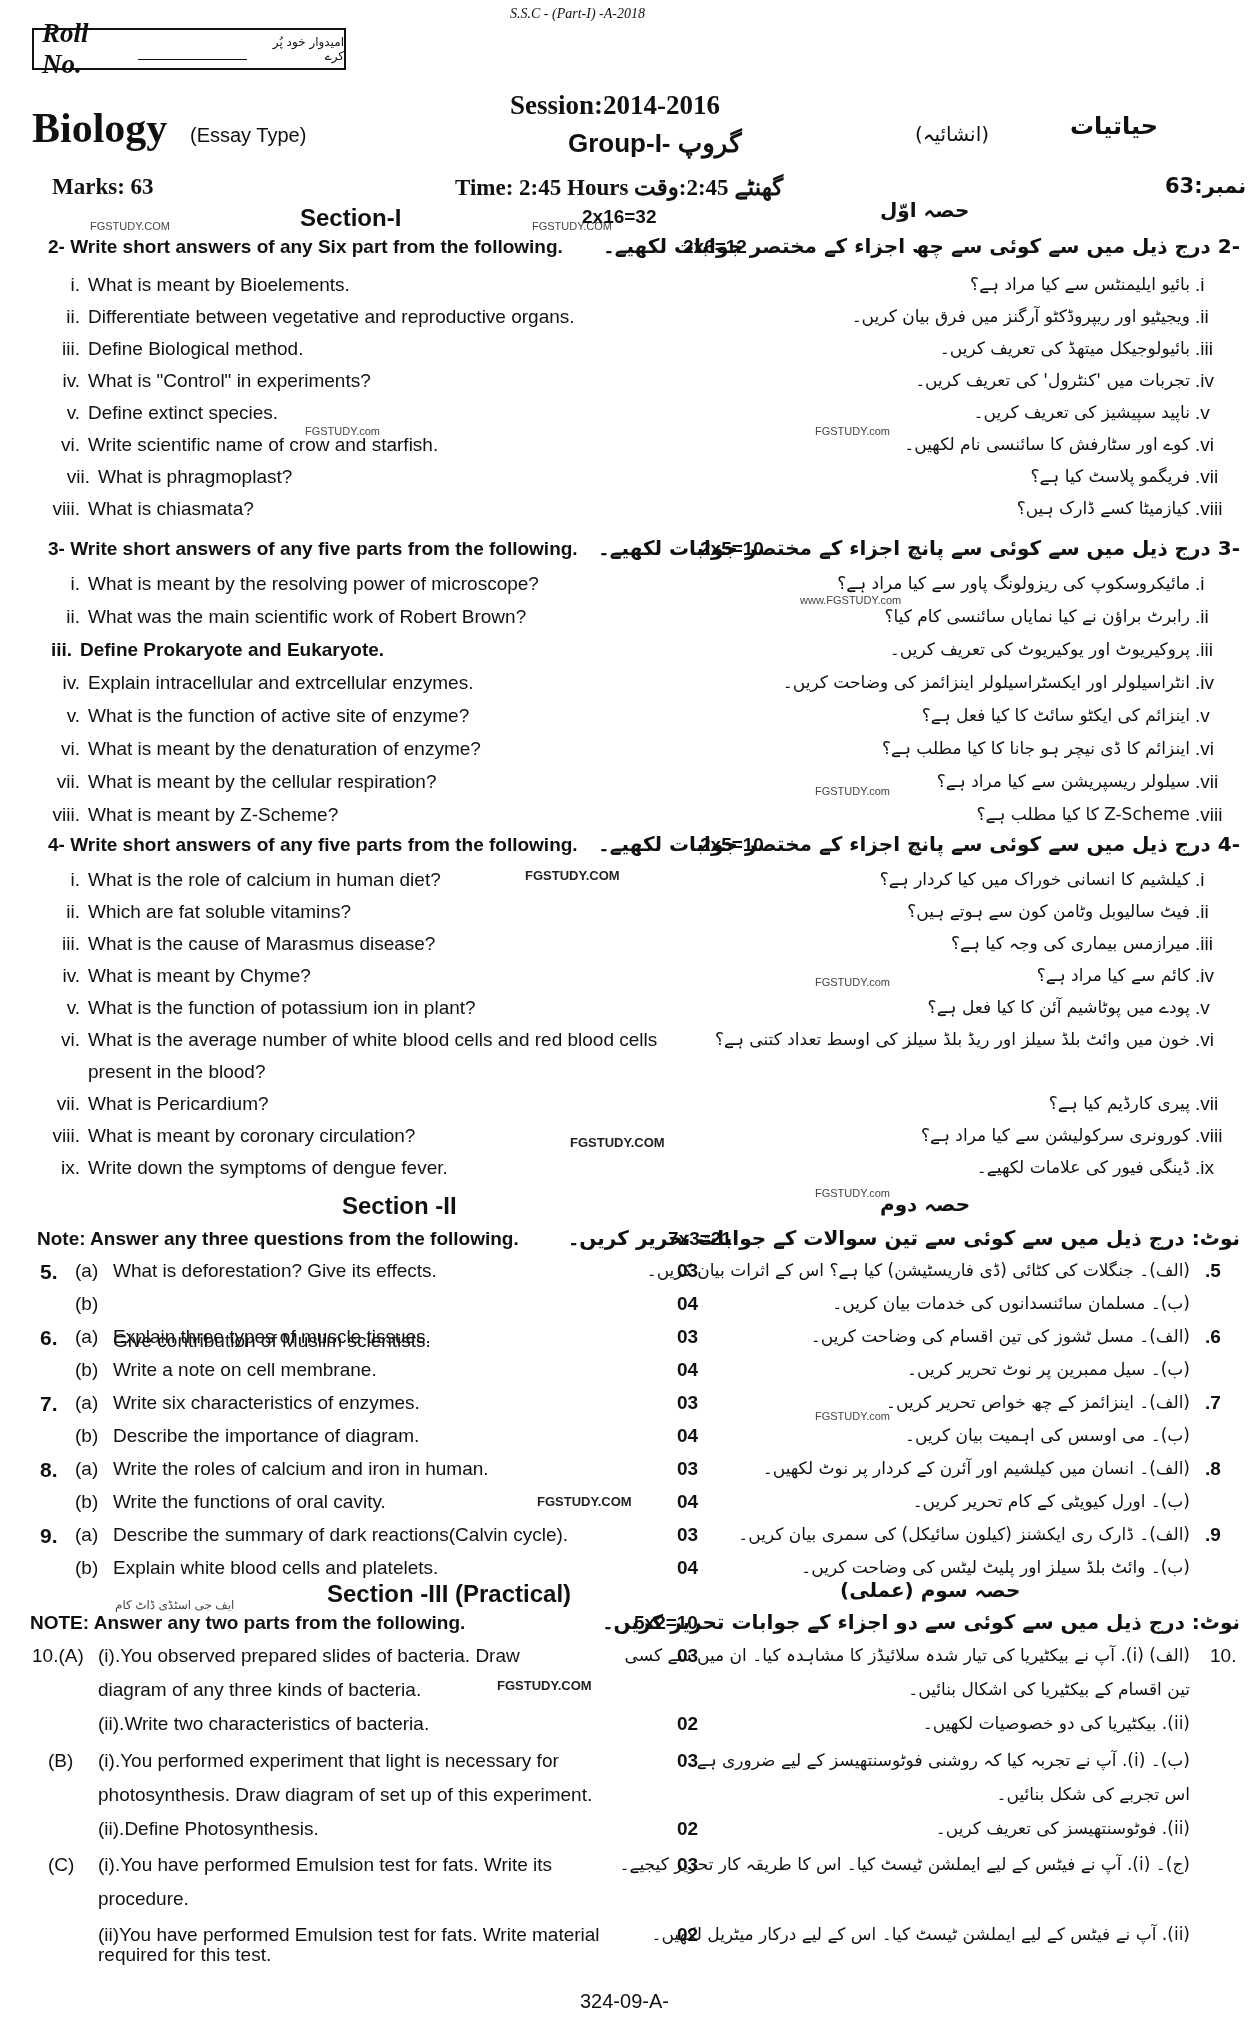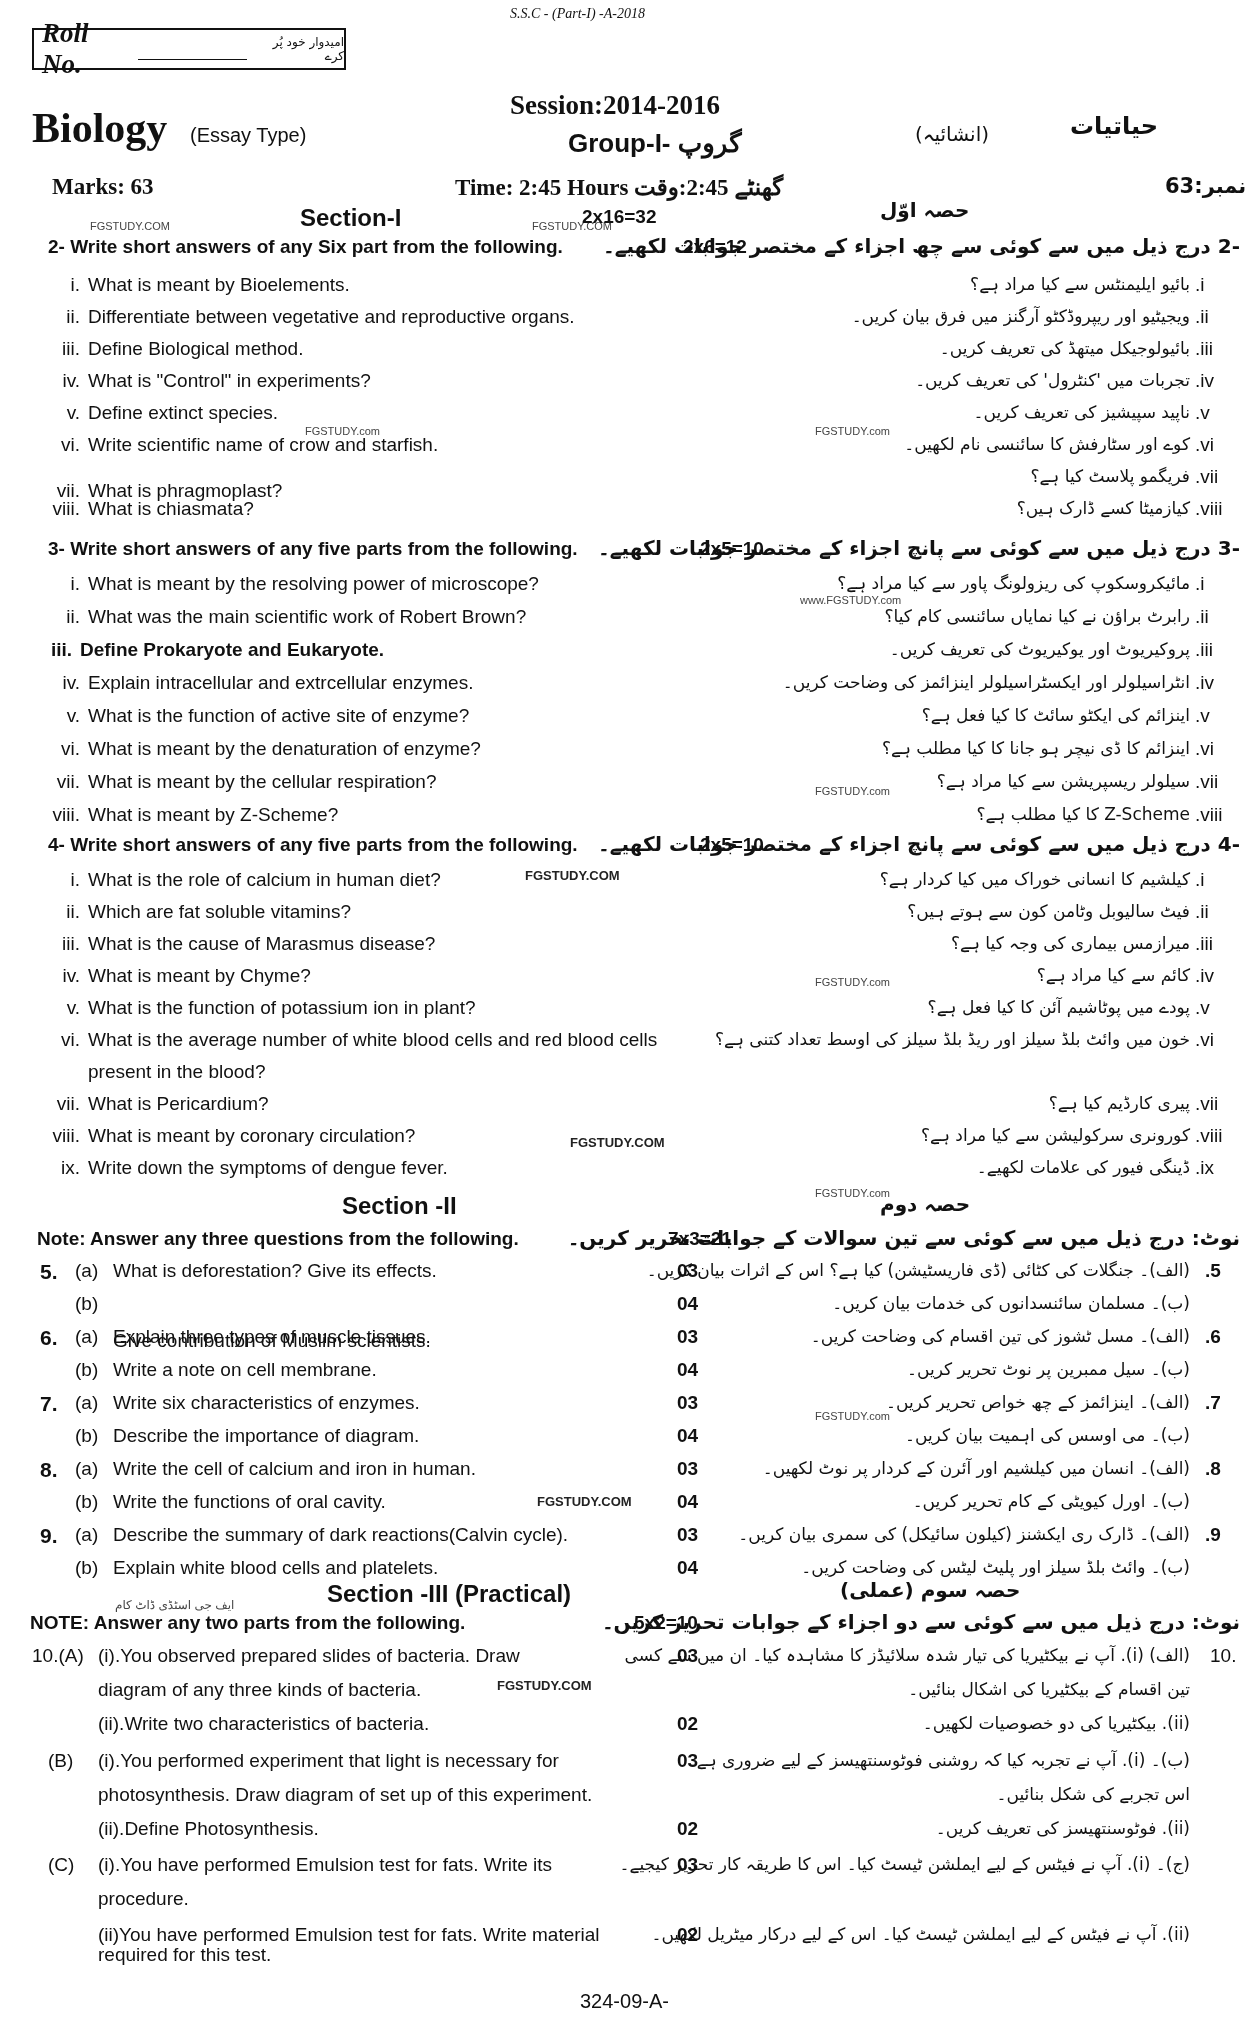--- a/index.html
+++ b/index.html
@@ -83,21 +83,21 @@
     <div class="abs item" style="top:338px;left:1195px;">.iii</div>
     <div class="abs item" style="top:370px;left:30px;"><span class="num" style="width:50px;margin-right:8px;">iv.</span><span>What is "Control" in experiments?</span></div>
     <div class="abs urdu urdu-line" style="top:370px;left:740px;width:450px;">تجربات میں 'کنٹرول' کی تعریف کریں۔</div>
     <div class="abs item" style="top:370px;left:1195px;">.iv</div>
     <div class="abs item" style="top:402px;left:30px;"><span class="num" style="width:50px;margin-right:8px;">v.</span><span>Define extinct species.</span></div>
     <div class="abs urdu urdu-line" style="top:402px;left:740px;width:450px;">ناپید سپیشیز کی تعریف کریں۔</div>
     <div class="abs item" style="top:402px;left:1195px;">.v</div>
     <div class="abs item" style="top:434px;left:30px;"><span class="num" style="width:50px;margin-right:8px;">vi.</span><span>Write scientific name of crow and starfish.</span></div>
     <div class="abs urdu urdu-line" style="top:434px;left:740px;width:450px;">کوے اور سٹارفش کا سائنسی نام لکھیں۔</div>
     <div class="abs item" style="top:434px;left:1195px;">.vi</div>
-    <div class="abs item" style="top:466px;left:30px;margin-top:14px;"><span class="num" style="width:50px;margin-right:8px;">vii.</span><span>What is phragmoplast?</span></div>
+    <div class="abs item" style="top:466px;left:40px;"><span class="num" style="width:50px;margin-right:8px;">vii.</span><span>What is phragmoplast?</span></div>
     <div class="abs urdu urdu-line" style="top:466px;left:740px;width:450px;">فریگمو پلاسٹ کیا ہے؟</div>
     <div class="abs item" style="top:466px;left:1195px;">.vii</div>
     <div class="abs item" style="top:498px;left:30px;"><span class="num" style="width:50px;margin-right:8px;">viii.</span><span>What is chiasmata?</span></div>
     <div class="abs urdu urdu-line" style="top:498px;left:740px;width:450px;">کیازمیٹا کسے ڈارک ہیں؟</div>
     <div class="abs item" style="top:498px;left:1195px;">.viii</div>
     <div class="abs q-head" style="top:538px;left:48px;">3- Write short answers of any five parts from the following.</div>
     <div class="abs q-marks" style="top:538px;left:700px;">2x5=10</div>
     <div class="abs urdu urdu-head" style="top:536px;left:785px;width:455px;">-3 درج ذیل میں سے کوئی سے پانچ اجزاء کے مختصر جوابات لکھیے۔</div>
     <div class="abs item" style="top:573px;left:30px;"><span class="num" style="width:50px;margin-right:8px;">i.</span><span>What is meant by the resolving power of microscope?</span></div>
     <div class="abs urdu urdu-line" style="top:573px;left:740px;width:450px;">مائیکروسکوپ کی ریزولونگ پاور سے کیا مراد ہے؟</div>
@@ -194,21 +194,21 @@
     <div class="abs urdu urdu-line" style="top:1392px;left:740px;width:450px;">(الف)۔ اینزائمز کے چھ خواص تحریر کریں۔</div>
     <div class="abs item" style="top:1392px;left:1205px;font-weight:bold;">.7</div>
     <div class="abs item" style="top:1425px;left:40px;font-weight:bold;font-size:21px;"></div>
     <div class="abs item" style="top:1425px;left:75px;">(b)</div>
     <div class="abs item" style="top:1425px;left:113px;">Describe the importance of diagram.</div>
     <div class="abs q-marks" style="top:1425px;left:677px;">04</div>
     <div class="abs urdu urdu-line" style="top:1425px;left:740px;width:450px;">(ب)۔ می اوسس کی اہمیت بیان کریں۔</div>
     <div class="abs item" style="top:1425px;left:1205px;font-weight:bold;"></div>
     <div class="abs item" style="top:1458px;left:40px;font-weight:bold;font-size:21px;">8.</div>
     <div class="abs item" style="top:1458px;left:75px;">(a)</div>
-    <div class="abs item" style="top:1458px;left:113px;">Write the cell of calcium and iron in human.</div>
+    <div class="abs item" style="top:1458px;left:113px;">Write the roles of calcium and iron in human.</div>
     <div class="abs q-marks" style="top:1458px;left:677px;">03</div>
     <div class="abs urdu urdu-line" style="top:1458px;left:740px;width:450px;">(الف)۔ انسان میں کیلشیم اور آئرن کے کردار پر نوٹ لکھیں۔</div>
     <div class="abs item" style="top:1458px;left:1205px;font-weight:bold;">.8</div>
     <div class="abs item" style="top:1491px;left:40px;font-weight:bold;font-size:21px;"></div>
     <div class="abs item" style="top:1491px;left:75px;">(b)</div>
     <div class="abs item" style="top:1491px;left:113px;">Write the functions of oral cavity.</div>
     <div class="abs q-marks" style="top:1491px;left:677px;">04</div>
     <div class="abs urdu urdu-line" style="top:1491px;left:740px;width:450px;">(ب)۔ اورل کیویٹی کے کام تحریر کریں۔</div>
     <div class="abs item" style="top:1491px;left:1205px;font-weight:bold;"></div>
     <div class="abs item" style="top:1524px;left:40px;font-weight:bold;font-size:21px;">9.</div>

